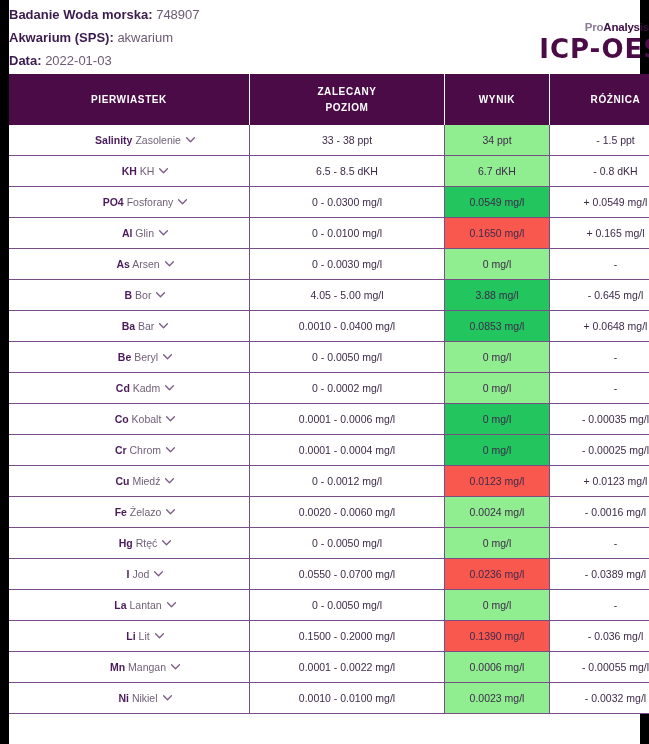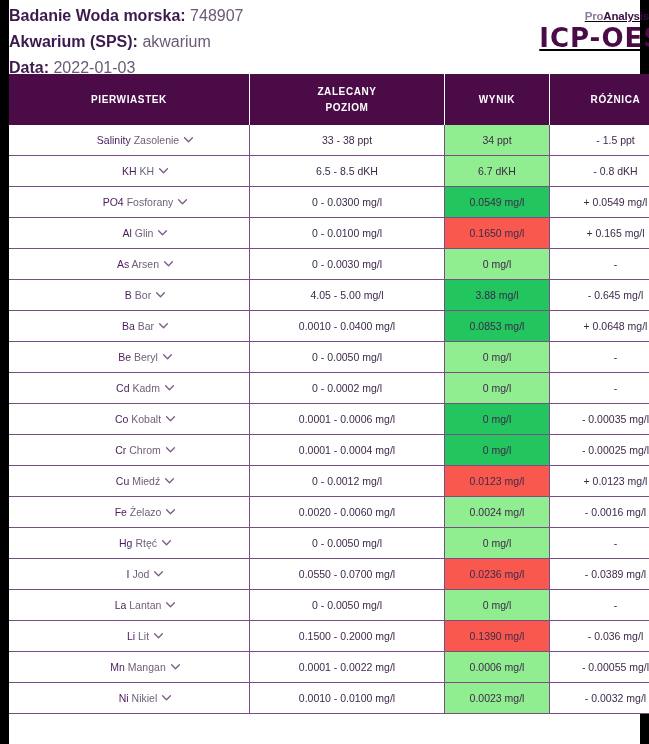--- a/index.html
+++ b/index.html
@@ -23,43 +23,42 @@
     min-height: 744px;
   }
   
   .meta {
     padding: 8px 0 0 0;
     position: relative;
     height: 74px;
     box-sizing: border-box;
   }
   .meta-line {
-    font-size: 16px;
+    font-size: 13px;
     color: #4a3a55;
     line-height: 1;
     margin: 0 0 10px 0;
     white-space: nowrap;
   }
   .meta-label {
     font-weight: bold;
     color: #3b1b4d;
   }
   .meta-val {
     font-weight: normal;
     color: #6b5a75;
   }
   
   .logo {
     position: absolute;
     right: -9px;
-    top: 11px;
+    top: 22px;
     text-align: right;
     width: 200px;
     overflow: hidden;
-    text-decoration: underline;
   }
   .logo-pro {
     font-size: 11.5px;
     line-height: 1;
     margin-bottom: 2px;
     letter-spacing: -0.2px;
     white-space: nowrap;
     text-align: right;
     padding-right: 0px;
   }
@@ -110,21 +109,21 @@
   table.results tbody td:last-child { border-right: none; }
   table.results tbody tr:first-child td { border-top: none; }
 
   .c-elem { width: 240px; }
   .c-rec  { width: 194px; margin-top: 36px; }
   .c-res  { width: 104px; }
   .c-diff { width: 131px; }
 
   .elem-cell { position: relative; }
   .sym {
-    font-weight: normal;
+    font-weight: bold;
     color: #4a1b5c;
     padding-left: 32px;
   }
   .nm {
     color: #6f5f79;
     font-weight: normal;
   }
   .chev {
     display: inline-block;
     margin-left: 5px;

